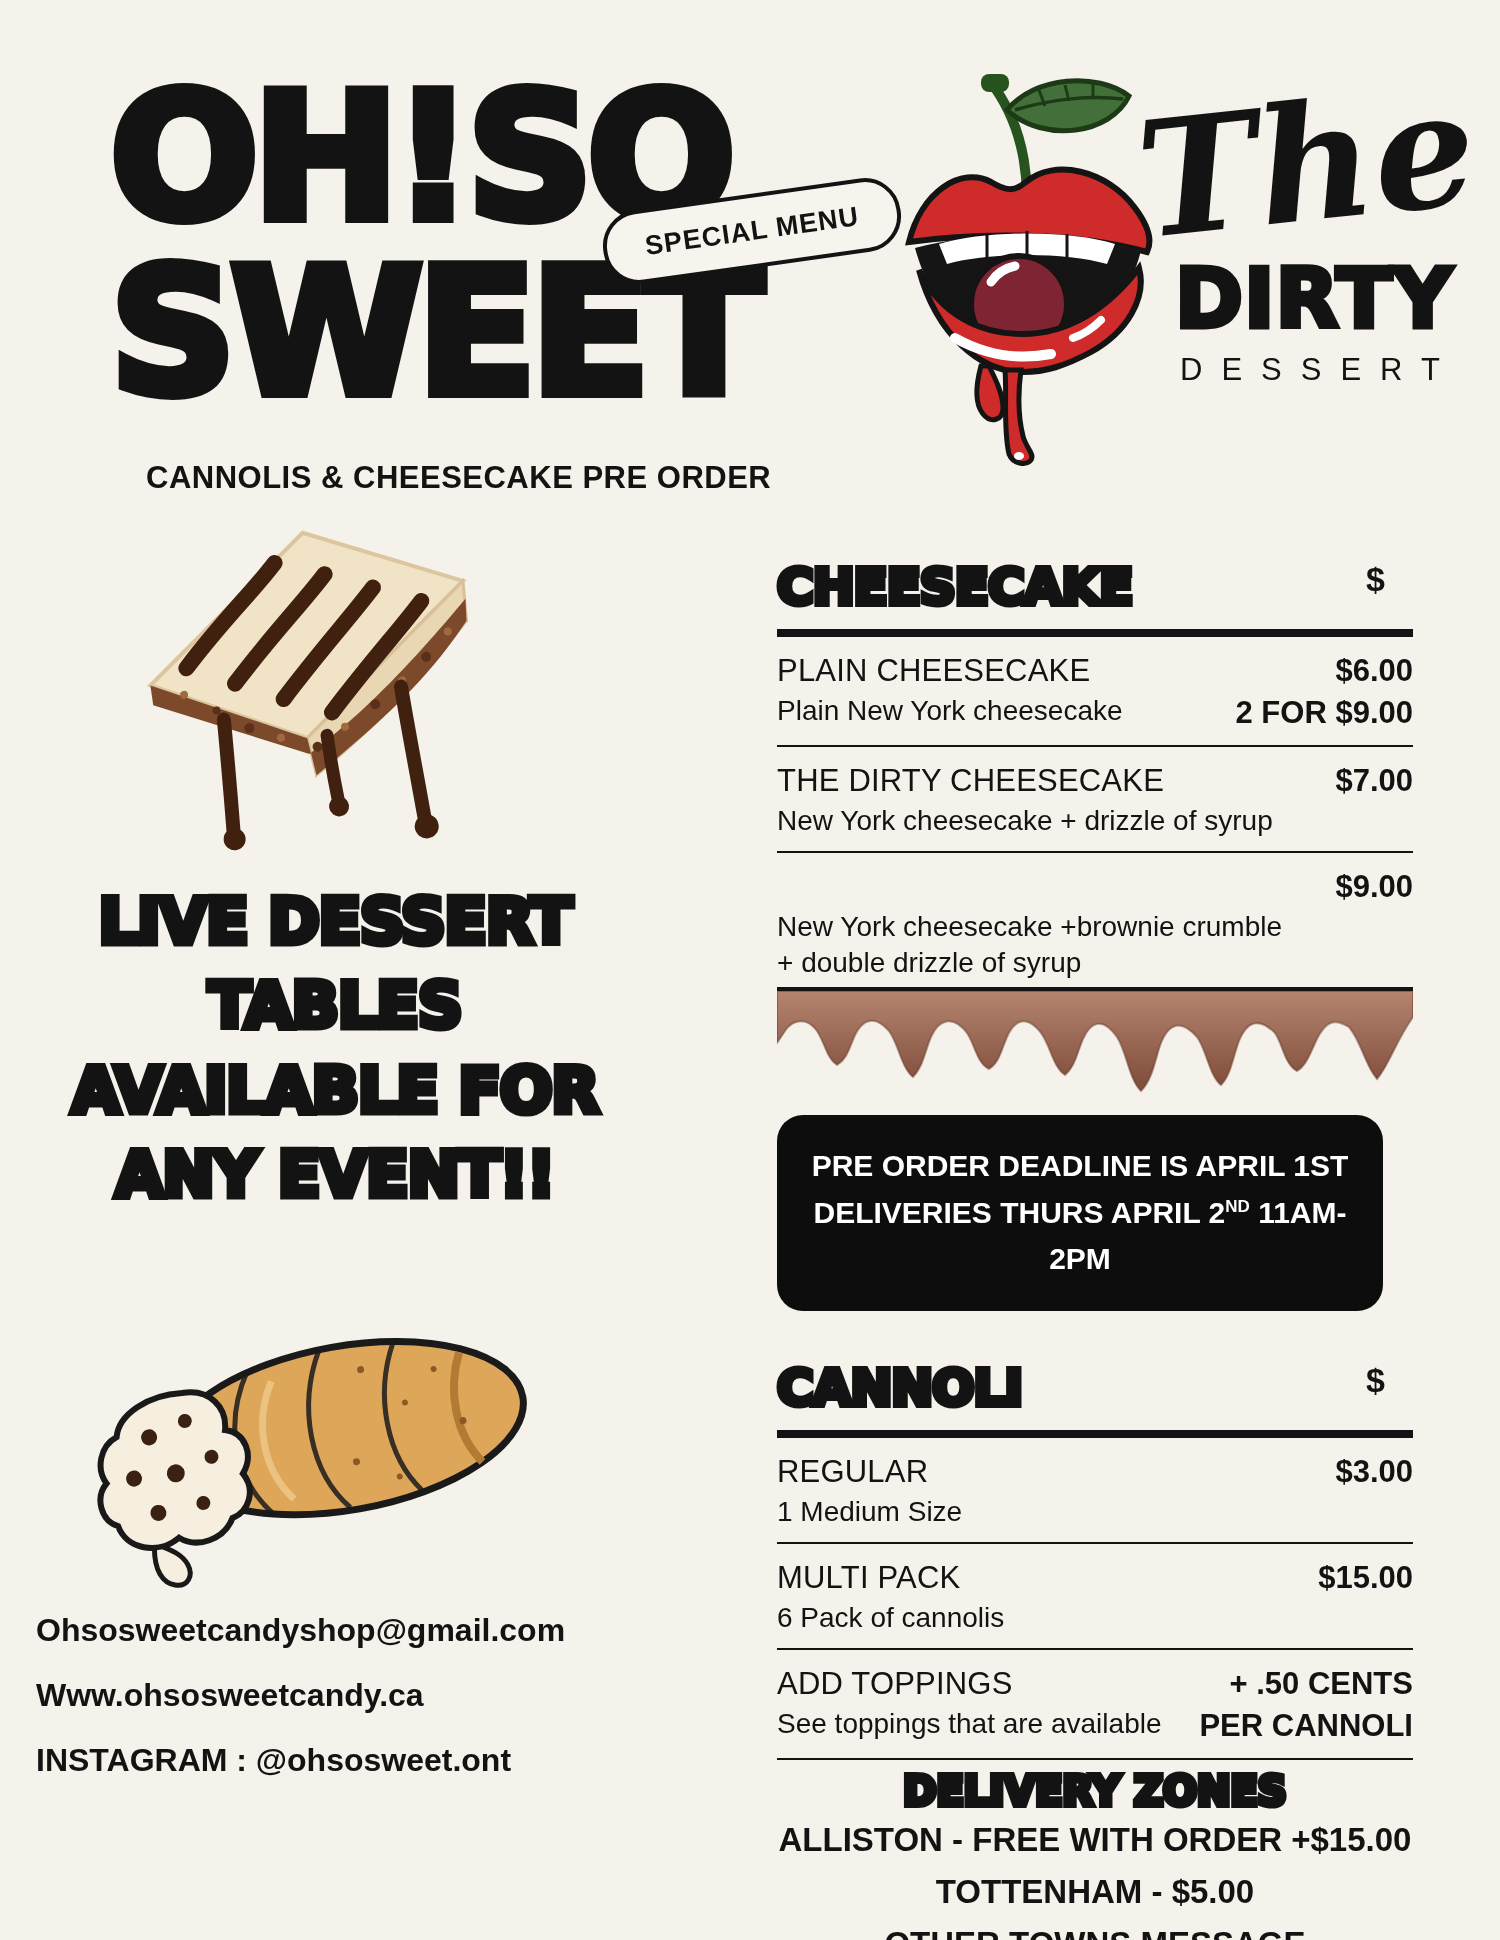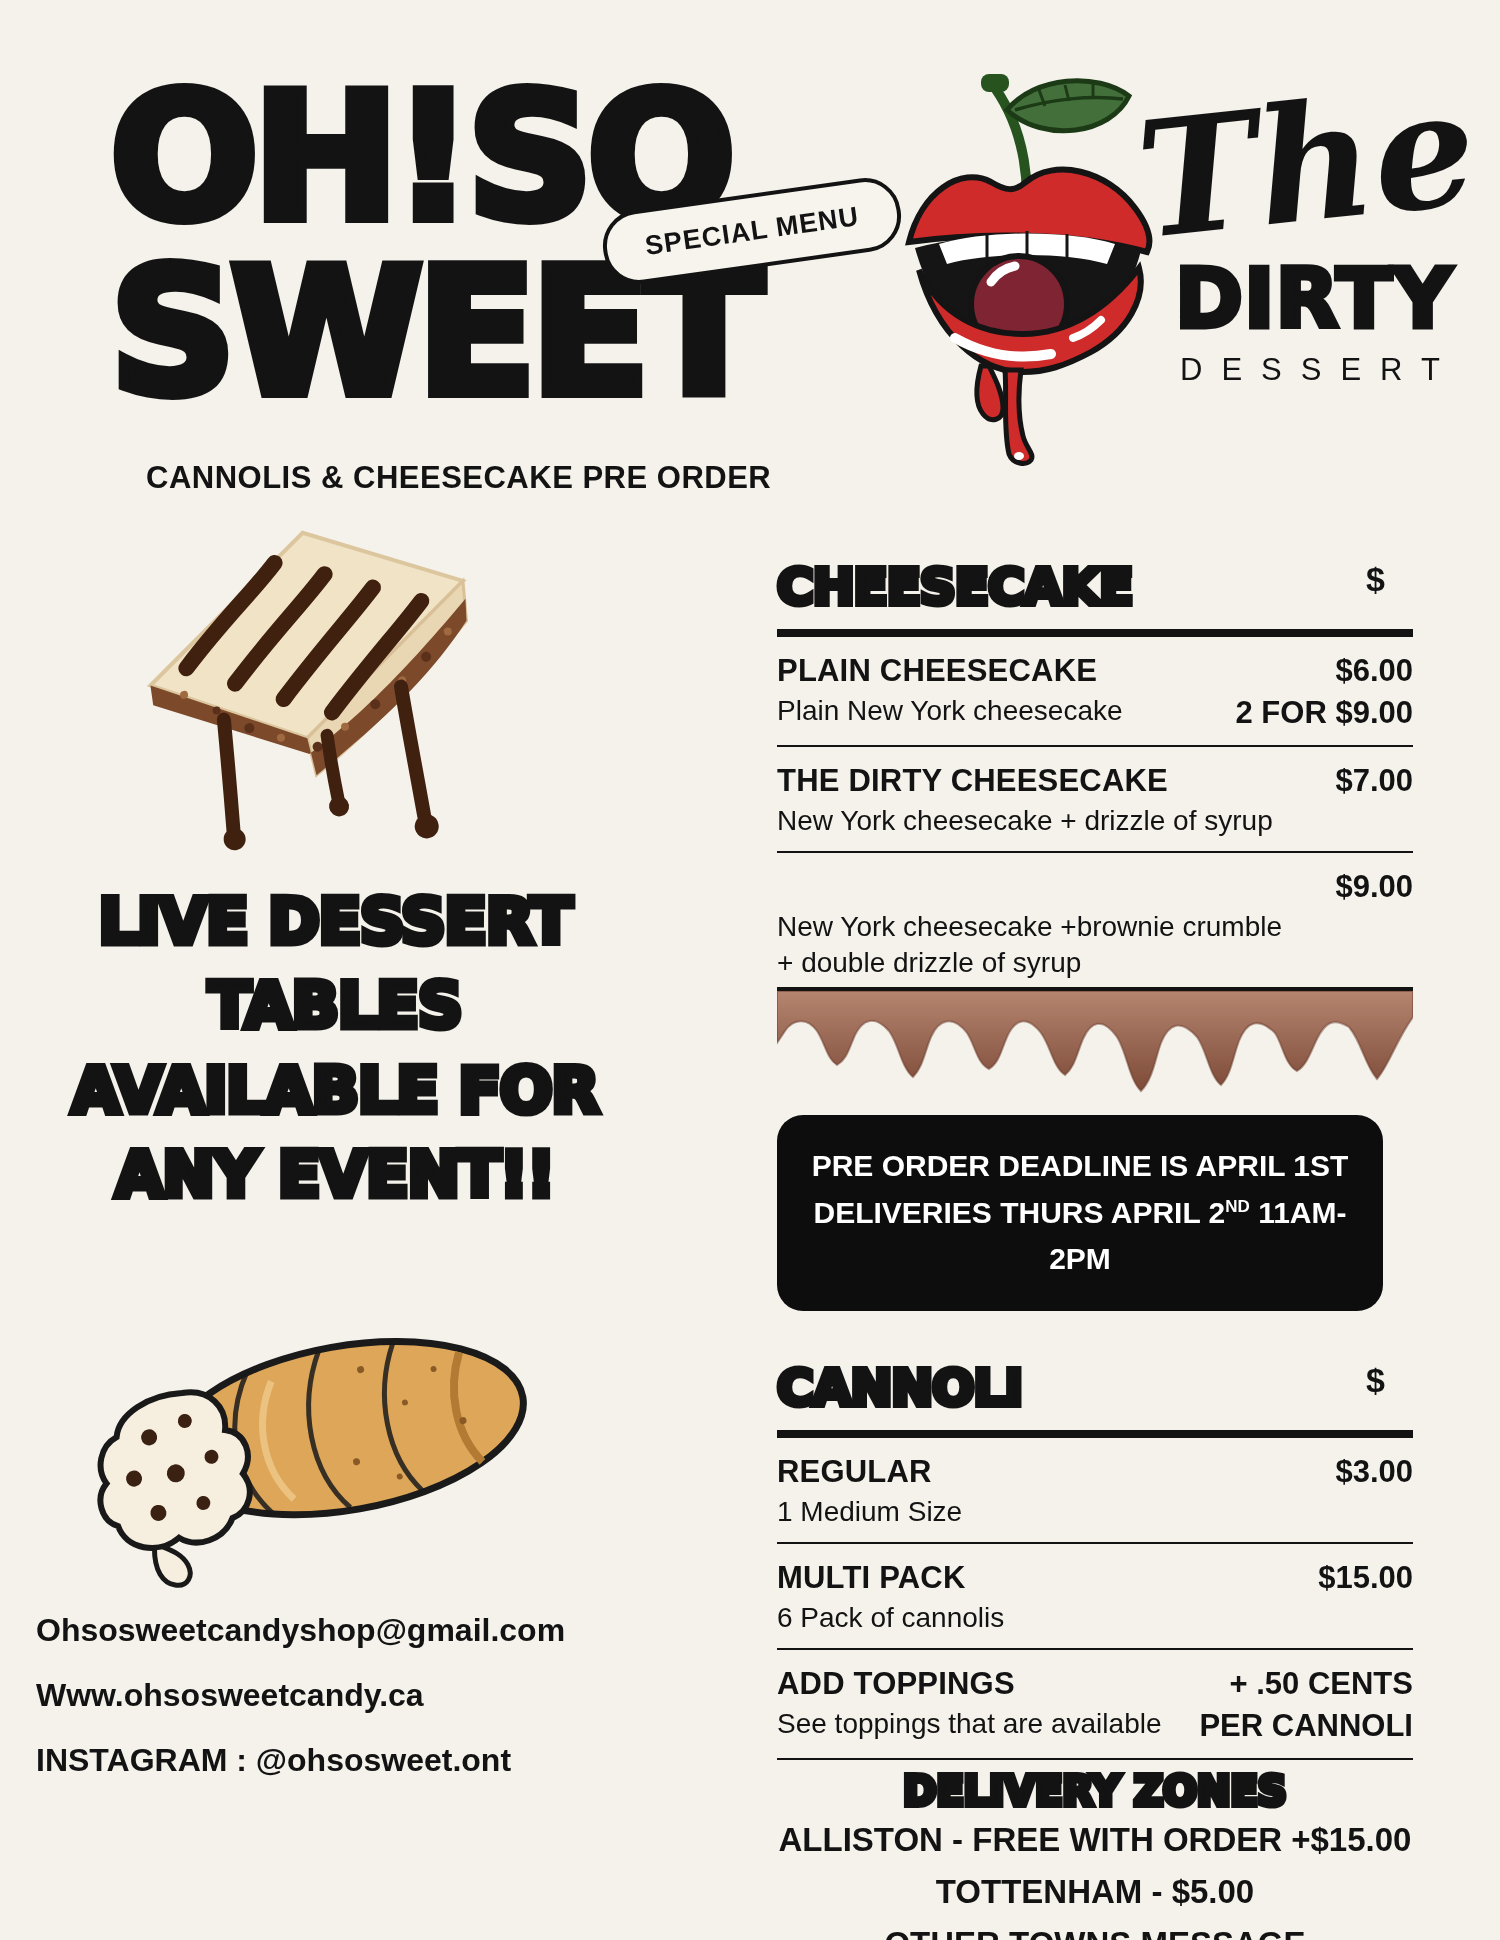--- a/index.html
+++ b/index.html
@@ -29,21 +29,21 @@
   .contact div{margin-bottom:28px;white-space:nowrap;}
 
   
   .menu{position:absolute;left:777px;top:560px;width:636px;}
   .section-head{display:flex;justify-content:space-between;align-items:flex-start;}
   .section-title{font-size:50px;line-height:1.1;-webkit-text-stroke:6px #131313;letter-spacing:-1px;}
   .currency{font-weight:700;font-size:34px;padding-right:28px;}
   .rule-thick{height:8px;background:#131313;margin-top:14px;}
   .rule-thin{height:2px;background:#131313;margin-top:12px;}
   .mi{display:grid;grid-template-columns:1fr auto;column-gap:10px;margin-top:16px;}
-  .mi-name{font-weight:700;font-size:31px;line-height:1.15;white-space:nowrap;letter-spacing:0.2px;}
+  .mi-name{font-weight:400;font-size:31px;line-height:1.15;white-space:nowrap;letter-spacing:0.2px;}
   .mi-desc,.mi-desc2{grid-column:1;font-size:28px;line-height:1.3;}
   .mi-desc{margin-top:4px;}
   .mi-price,.mi-price2{grid-column:2;font-weight:700;font-size:31px;line-height:1.15;text-align:right;white-space:nowrap;}
   .mi-price2{line-height:1.3;margin-top:4px;}
   .drip-band{display:block;width:636px;height:108px;margin-top:6px;}
   .notice{margin-top:20px;width:540px;background:#0d0d0d;border-radius:26px;color:#ffffff;
           padding:28px 33px;text-align:center;font-weight:700;font-size:30px;line-height:1.55;}
   .notice sup{font-size:17px;}
   .cannoli-head{margin-top:50px;}
   .delivery{margin:8px -50px 0;text-align:center;}

